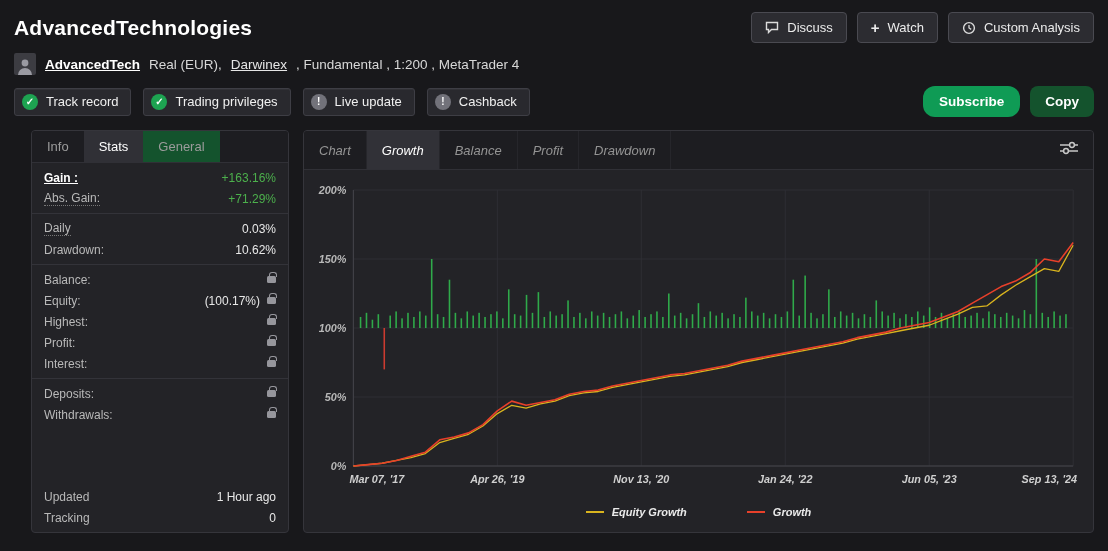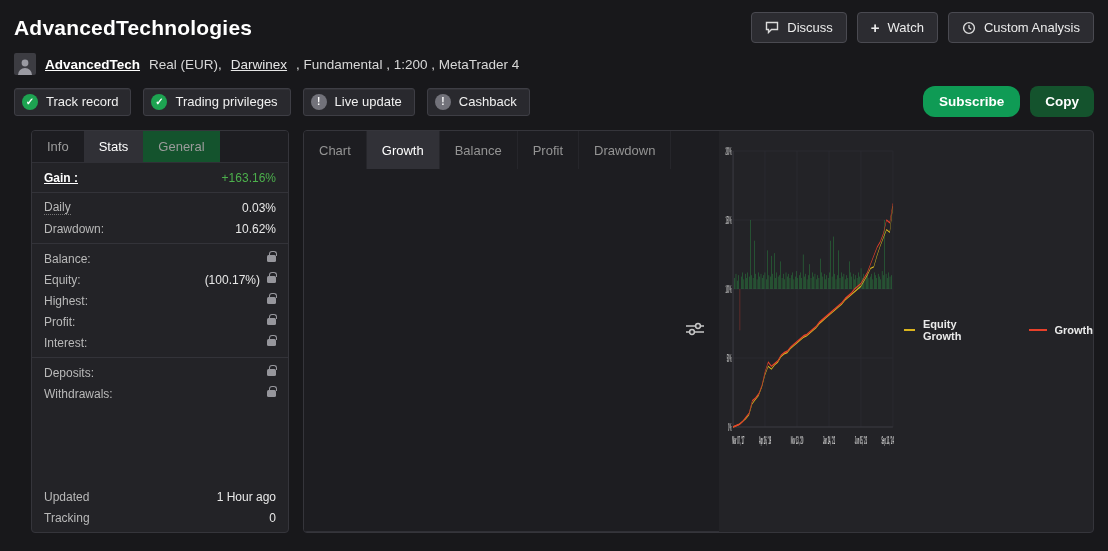--- a/index.html
+++ b/index.html
@@ -61,21 +61,21 @@
   .srow .lbl.u1 { color:#fff; font-weight:bold; text-decoration:underline; }
   .srow .lbl.u2 { border-bottom:1px dotted #777; }
   .srow .val { color:#e8e8e8; display:flex; align-items:center; }
   .srow .val.green { color:#4cb04c; }
   .lock { width:9px; height:7px; background:#96969c; border-radius:1.5px; position:relative; margin-left:7px; flex:none; }
   .lock::before { content:""; position:absolute; top:-4px; left:1.5px; width:6px; height:4px;
                   border:1.5px solid #96969c; border-bottom:none; border-radius:3px 3px 0 0; }
   .spacer { flex:1; }
 
   
-  .chartpanel { flex:1; display:flex; flex-direction:row; }
+  .chartpanel { flex:1; display:flex; flex-direction:column;font-style:italic; }
   .ctab-bar { display:flex; align-items:stretch; background:#1d1d21; border-bottom:1px solid #303036; }
   .ctab { display:flex; align-items:center; padding:0 15px; height:38px; font-size:13px; color:#949494; cursor:pointer; border-right:1px solid #26262b; }
   .ctab.active { background:#313137; color:#fff; }
   .new-badge { background:#d2322a; color:#fff; font-size:10px; font-weight:bold; padding:2px 5px; border-radius:3px; margin-left:7px; }
   .ctab-settings { margin-left:auto; display:flex; align-items:center; padding:0 14px; cursor:pointer; }
   .chart-body { padding:8px 8px 0 4px; }
   svg text { font-family:"Liberation Sans", sans-serif; }
   .legend { display:flex; justify-content:center; align-items:center; gap:60px; padding:6px 0 10px; }
   .legend-item { display:flex; align-items:center; font-size:11px; font-weight:bold; color:#eaeaea; cursor:pointer; }
   .legend-marker { width:18px; height:2px; margin-right:8px; }
@@ -152,20 +152,24 @@
     <div class="side-tabs">
       <div class="stab">Info</div>
       <div class="stab active">Stats</div>
       <div class="stab alt">General</div>
     </div>
 
     <div class="sgroup">
       <div class="srow">
         <span class="lbl u1">Gain :</span>
         <span class="val green">+163.16%</span>
+      </div>
+      <div class="srow">
+        <span class="lbl u2">Abs. Gain:</span>
+        <span class="val green">+71.29%</span>
       </div>
     </div>
 
     <div class="sgroup">
       <div class="srow">
         <span class="lbl u2">Daily</span>
         <span class="val">0.03%</span>
       </div>
       <div class="srow">
         <span class="lbl">Drawdown:</span>

